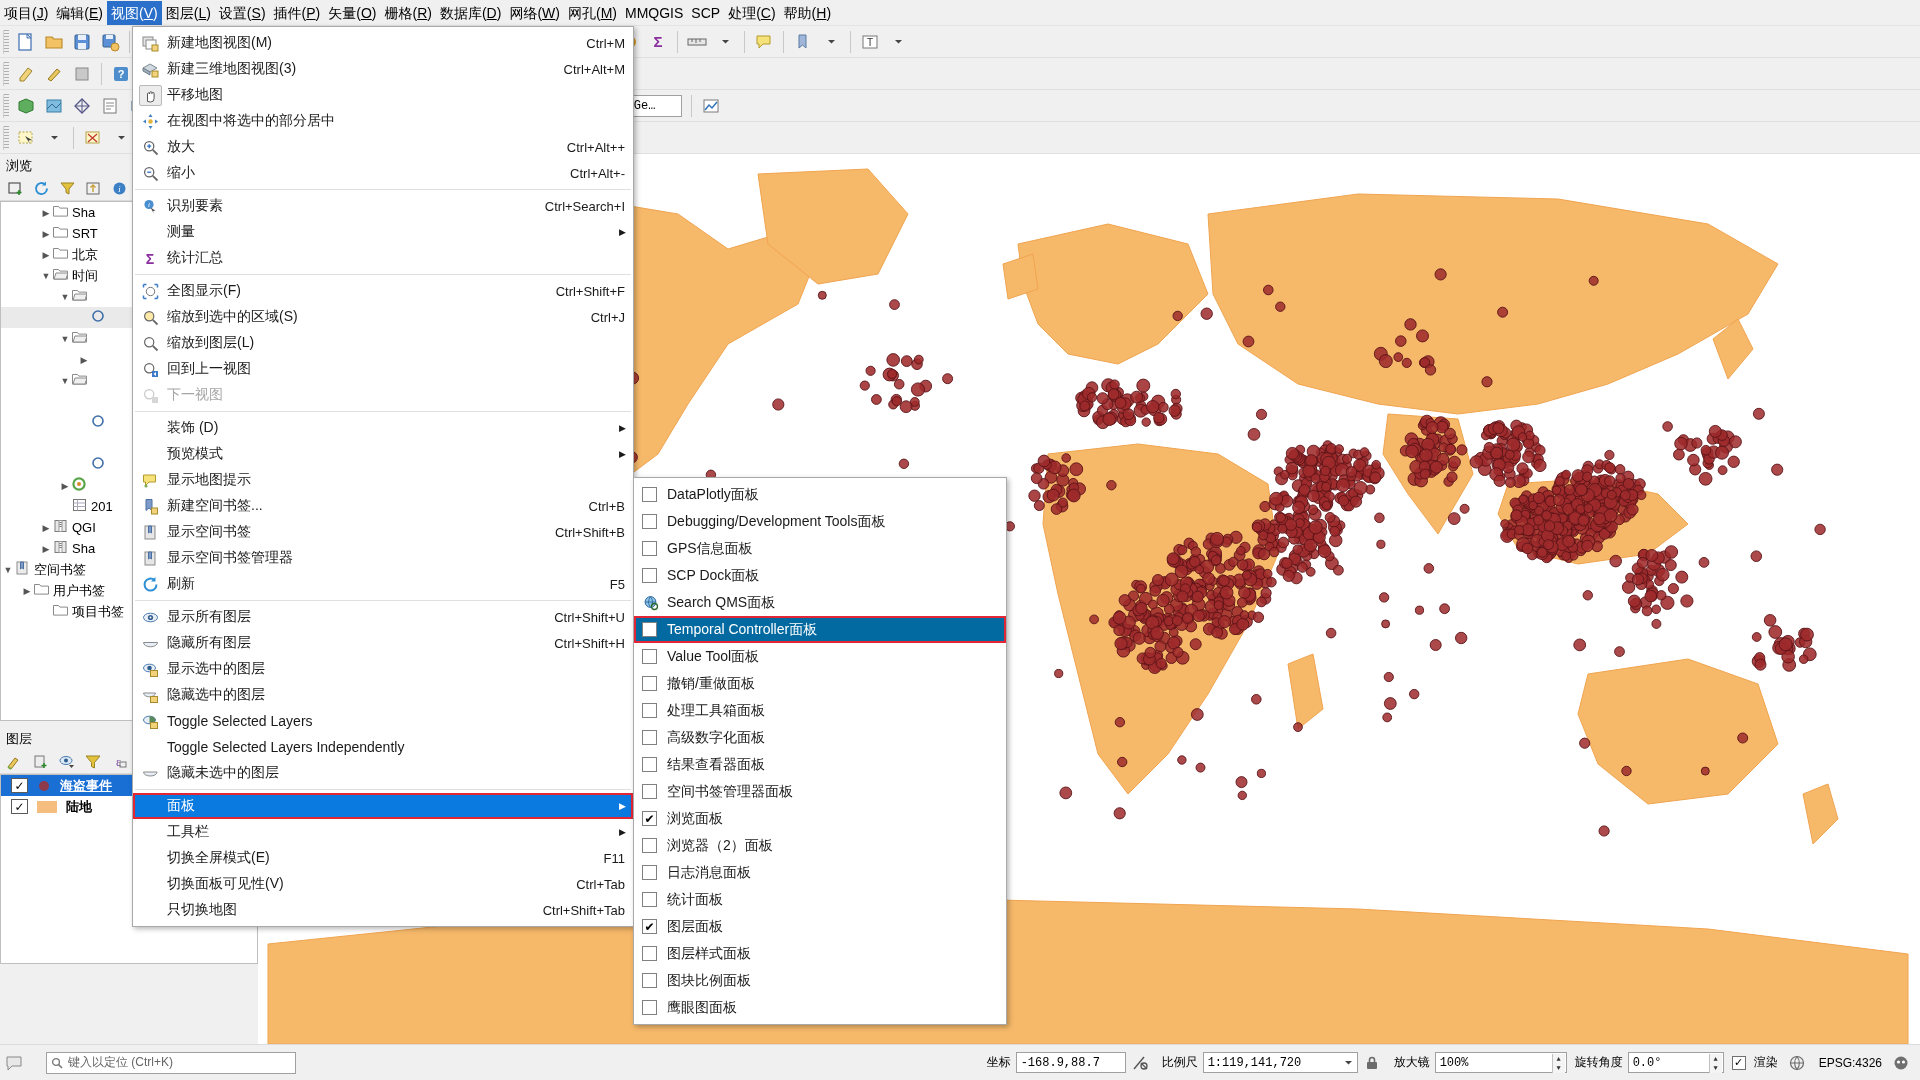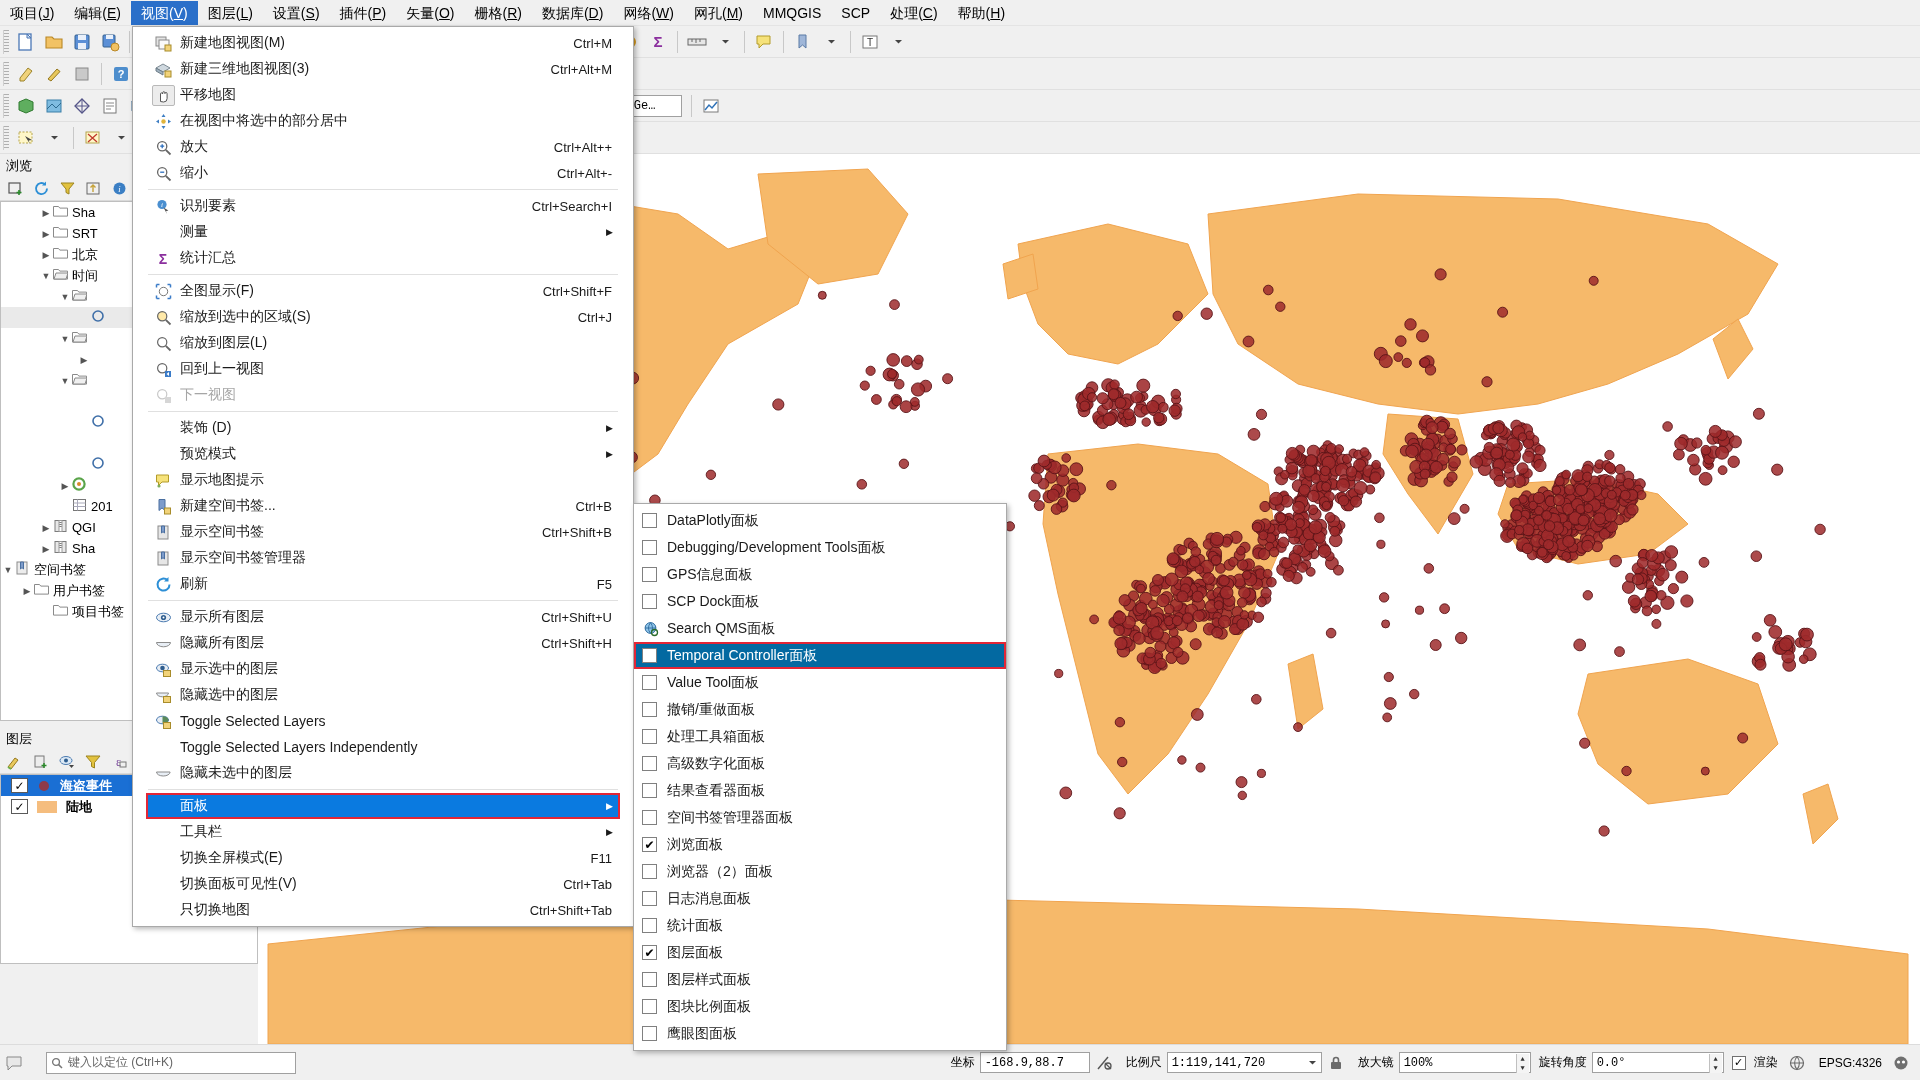--- a/index.html
+++ b/index.html
@@ -13,21 +13,21 @@
   }
   #app { position: relative; width: 1920px; height: 1080px; }
 
   
   #menubar {
     position: absolute; top: 0; left: 0; width: 1920px; height: 26px;
     background: #f0f0f0; display: flex; align-items: center;
     font-size: 14px; color: #000;
     border-bottom: 1px solid #e4e4e4;
   }
-  .mb-item { padding: 3px 10px; height: 24px; line-height: 18px; white-space: nowrap; cursor: default; }
+  .mb-item { padding: 3px 4px; height: 24px; line-height: 18px; white-space: nowrap; cursor: default; }
   .mb-item.active { background: #2a6fc9; color: #fff; }
   .ul { text-decoration: underline; }
 
   
   .toolbar {
     position: absolute; left: 0; width: 1920px;
     background: #f0f0f0; display: flex; align-items: center;
     border-bottom: 1px solid #e0e0e0;
   }
   #tb1 { top: 26px; height: 32px; }
@@ -87,37 +87,37 @@
     display:flex;align-items:center;justify-content:center;font-size:11px; margin-left:8px;}
   #locator { width: 250px; height: 22px; border: 1px solid #a0a0a0; background: #fff;
     display: flex; align-items: center; padding: 0 4px; font-size: 12px; color: #666;
     margin-left: 18px; }
 
   
   #viewmenu {
     position: absolute; left: 132px; top: 26px; width: 502px;
     background: #fff; border: 1px solid #a9a9a9;
     box-shadow: 2px 2px 5px rgba(0,0,0,0.28);
-    padding: 3px 13px; z-index: 50;
+    padding: 3px 0; z-index: 50;
   }
   .mi { height: 26px; display: flex; align-items: center; font-size: 14px;
         padding: 0 8px 0 0; position: relative; color: #1a1a1a; white-space: nowrap; }
   .mi .ic { width: 34px; min-width:34px; display: flex; align-items: center; justify-content: center; }
   .mi .lbl { flex: 1; }
   .mi .sc { color: #1a1a1a; font-size: 13px; padding-left: 18px; }
   .mi.disabled { color: #a6a6a6; }
   .mi.hl { background: #0a7ae0; color: #fff; }
   .mi.boxed { outline: 2px solid #e32636; outline-offset: -2px; }
   .mi .sub { position: absolute; right: 7px; font-size: 9px; }
   .msep { height: 1px; background: #e0e0e0; margin: 3px 2px; }
   .mi .press { border: 1px solid #b9b9b9; background: #ececec; border-radius: 2px; }
 
   
   #panelmenu {
-    position: absolute; left: 633px; top: 503px; width: 374px;
+    position: absolute; left: 633px; top: 477px; width: 374px;
     background: #fff; border: 1px solid #a9a9a9;
     box-shadow: 2px 2px 5px rgba(0,0,0,0.28);
     padding: 3px 0; z-index: 60;
   }
   .pmi { height: 27px; display: flex; align-items: center; font-size: 14px;
          padding-left: 8px; color: #1a1a1a; white-space: nowrap; }
   .pmi.hl { background: #0369a1; color: #fff; }
   .pmi.boxed { outline: 2px solid #e32636; outline-offset: -2px; }
   .cbx { width: 15px; height: 15px; border: 1px solid #808080; background: #fff;
          margin-right: 10px; display: flex; align-items: center; justify-content: center;
@@ -2583,21 +2583,21 @@
       </div>
     <span class="sb-lbl">放大镜</span>
     <div class="sb-field sb-spin" style="width:132px">
       <span>100%</span>
       <span class="spin-arrows">
           <div>▲</div>
           <div>▼</div>
         </span>
     </div>
     <span class="sb-lbl">旋转角度</span>
-    <div class="sb-field sb-spin" style="width:132px">
+    <div class="sb-field sb-spin" style="width:96px">
       <span>0.0°</span>
       <span class="spin-arrows">
           <div>▲</div>
           <div>▼</div>
         </span>
     </div>
     <div class="sb-check">✓</div>
     <span class="sb-lbl">渲染</span>
     <div class="tbtn">
         <svg width="18" height="18" viewBox="0 0 18 18">

